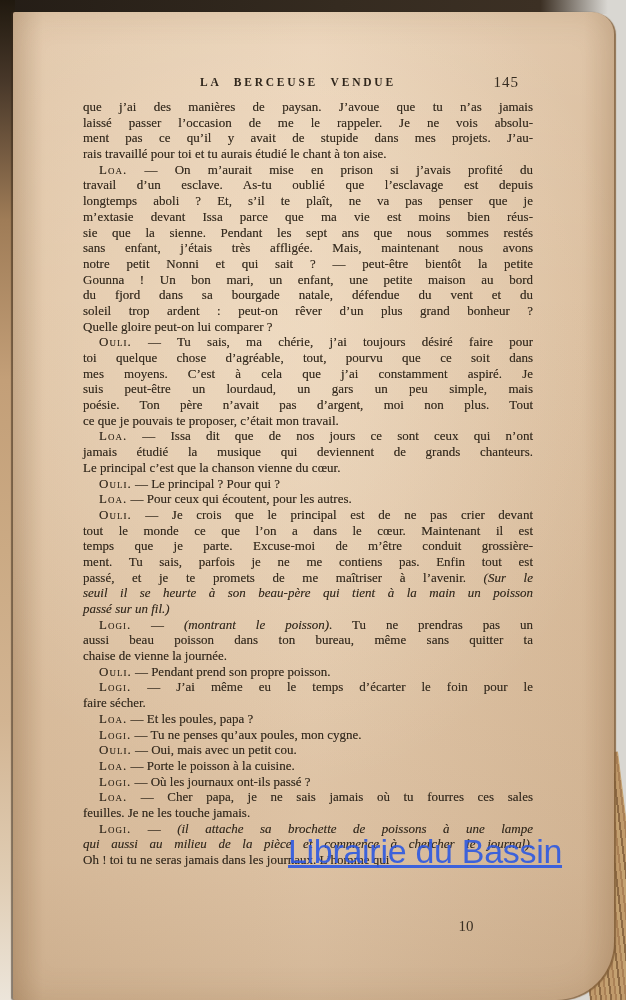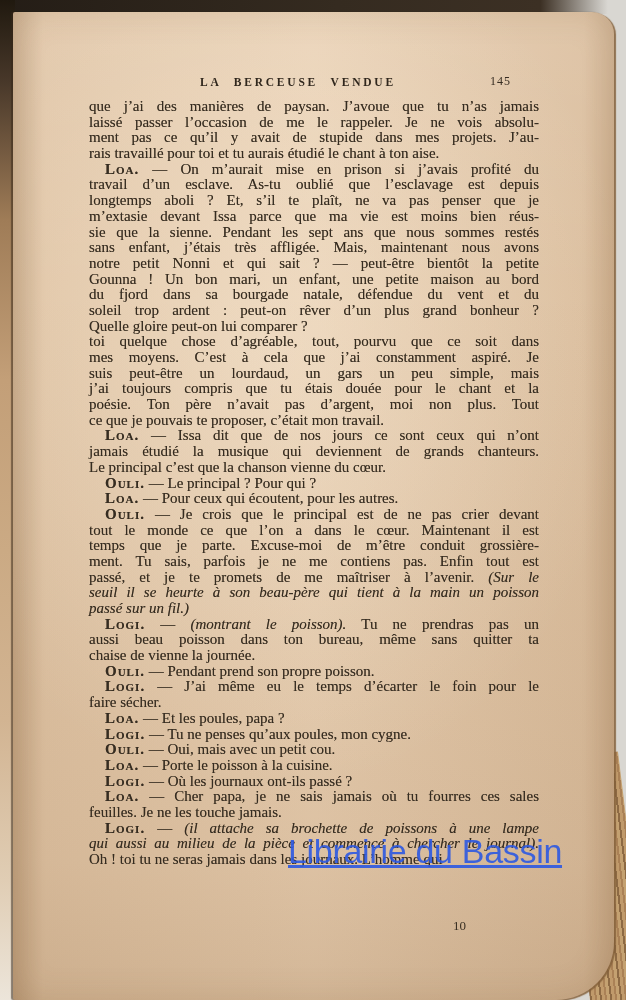--- a/index.html
+++ b/index.html
@@ -43,40 +43,40 @@
       2px 1px 1px rgba(130,95,58,0.85),
       -2px 0 1px rgba(52,38,24,0.55),
       inset 0 0 34px rgba(120,80,40,0.16);
   }
 
   .header{position:absolute;left:60px;top:64px;width:450px;height:18px;color:#30271d;}
   .running-title{
     display:block;text-align:center;
     font-size:11.5px;font-weight:bold;letter-spacing:2.8px;word-spacing:7px;
   }
-  .page-number{position:absolute;right:12px;top:-2px;font-size:12px;letter-spacing:1px;color:#362c21;}
+  .page-number{position:absolute;right:4px;top:-2px;font-size:15px;letter-spacing:1px;color:#362c21;}
 
   #text-block{
-    position:absolute;left:76px;top:87px;width:450px;
+    position:absolute;left:70px;top:87px;width:450px;
     color:#352c21;
-    font-size:15px;
+    font-size:13px;
     text-shadow:0 0 0.4px rgba(70,52,32,0.55);
   }
   .line{
     display:block;height:15.7px;line-height:15.7px;
     text-align:justify;text-align-last:justify;
     white-space:normal;overflow:visible;
   }
   .line.last,.line.only{text-align-last:left;}
   .line.first,.line.only{text-indent:16px;}
-  .sc{font-variant:small-caps;letter-spacing:1px;font-weight:bold;}
+  .sc{font-variant:small-caps;letter-spacing:1px;}
   .i{font-style:italic;}
 
-  .sig{position:absolute;left:440px;top:906px;width:26px;text-align:left;
-       font-size:13px;color:#392f23;}
+  .sig{position:absolute;left:440px;top:906px;width:26px;text-align:center;
+       font-size:15px;color:#392f23;}
 
   .watermark{
     position:absolute;left:288px;top:832px;z-index:5;
     font-family:"Liberation Sans","DejaVu Sans",sans-serif;
     font-size:34px;font-weight:400;letter-spacing:-0.3px;
     opacity:0.9;white-space:nowrap;text-decoration:underline;
   }
 </style>
 </head>
 <body>
@@ -101,24 +101,24 @@
         <div class="line mid"><span>travail d’un esclave. As-tu oublié que l’esclavage est depuis</span></div>
         <div class="line mid"><span>longtemps aboli ? Et, s’il te plaît, ne va pas penser que je</span></div>
         <div class="line mid"><span>m’extasie devant Issa parce que ma vie est moins bien réus-</span></div>
         <div class="line mid"><span>sie que la sienne. Pendant les sept ans que nous sommes restés</span></div>
         <div class="line mid"><span>sans enfant, j’étais très affligée. Mais, maintenant nous avons</span></div>
         <div class="line mid"><span>notre petit Nonni et qui sait ? — peut-être bientôt la petite</span></div>
         <div class="line mid"><span>Gounna ! Un bon mari, un enfant, une petite maison au bord</span></div>
         <div class="line mid"><span>du fjord dans sa bourgade natale, défendue du vent et du</span></div>
         <div class="line mid"><span>soleil trop ardent : peut-on rêver d’un plus grand bonheur ?</span></div>
         <div class="line last"><span>Quelle gloire peut-on lui comparer ?</span></div>
+        <div class="line first"><span class="sc">Ouli.</span><span> — Tu sais, ma chérie, j’ai toujours désiré faire pour</span></div>
         <div class="line mid"><span>toi quelque chose d’agréable, tout, pourvu que ce soit dans</span></div>
         <div class="line mid"><span>mes moyens. C’est à cela que j’ai constamment aspiré. Je</span></div>
         <div class="line mid"><span>suis peut-être un lourdaud, un gars un peu simple, mais</span></div>
-        <div class="line mid"><span>j’ai toujours compris que tu étais douée pour le chant et la</span></div>
         <div class="line mid"><span>poésie. Ton père n’avait pas d’argent, moi non plus. Tout</span></div>
         <div class="line last"><span>ce que je pouvais te proposer, c’était mon travail.</span></div>
         <div class="line first"><span class="sc">Loa.</span><span> — Issa dit que de nos jours ce sont ceux qui n’ont</span></div>
         <div class="line mid"><span>jamais étudié la musique qui deviennent de grands chanteurs.</span></div>
         <div class="line last"><span>Le principal c’est que la chanson vienne du cœur.</span></div>
         <div class="line only"><span class="sc">Ouli.</span><span> — Le principal ? Pour qui ?</span></div>
         <div class="line only"><span class="sc">Loa.</span><span> — Pour ceux qui écoutent, pour les autres.</span></div>
         <div class="line first"><span class="sc">Ouli.</span><span> — Je crois que le principal est de ne pas crier devant</span></div>
         <div class="line mid"><span>tout le monde ce que l’on a dans le cœur. Maintenant il est</span></div>
         <div class="line mid"><span>temps que je parte. Excuse-moi de m’être conduit grossière-</span></div>

